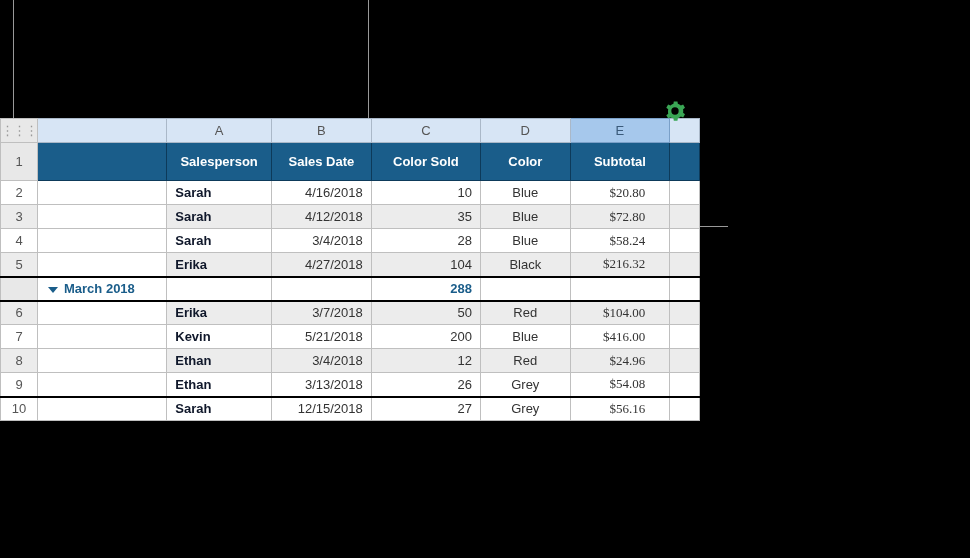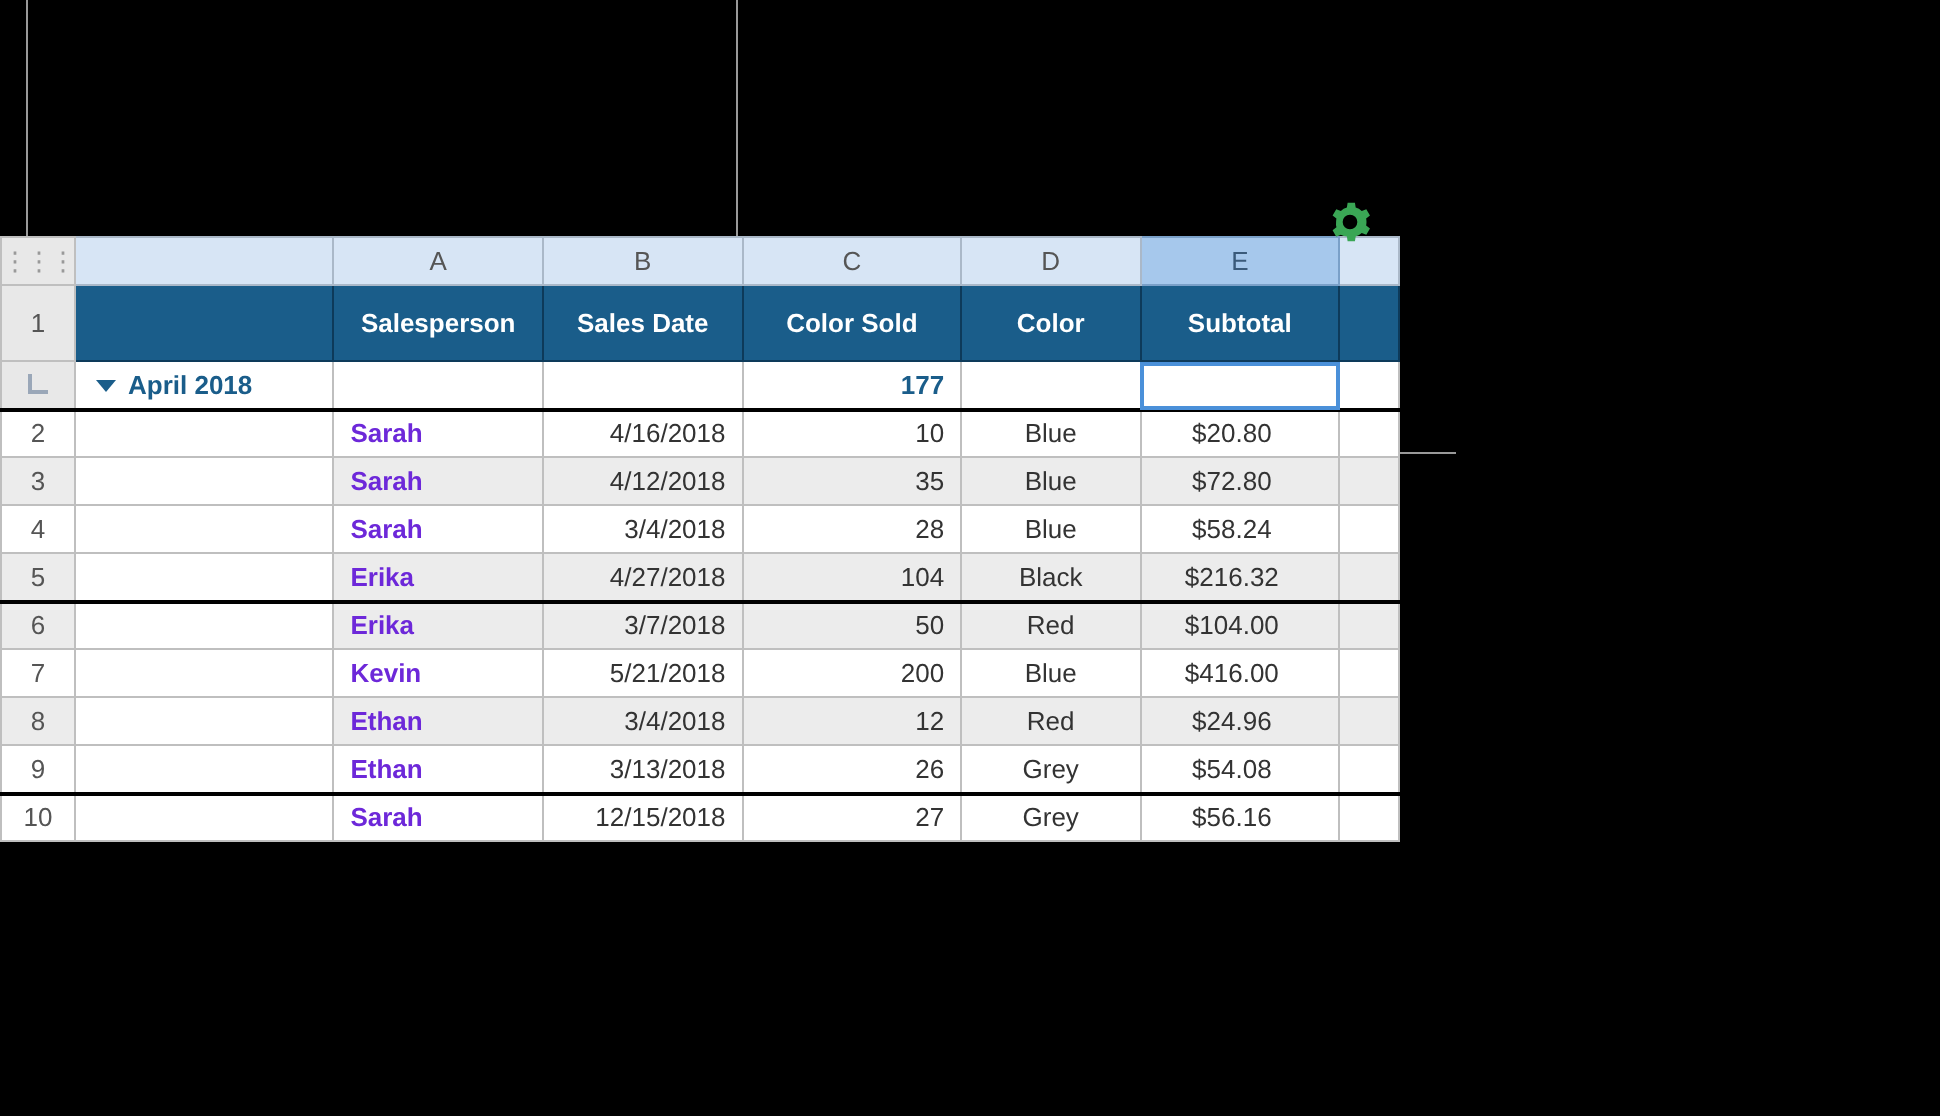--- a/index.html
+++ b/index.html
@@ -97,25 +97,25 @@
   .summary-row td.selected-cell {
     outline: 2px solid #4a90d9;
     outline-offset: -2px;
     background: #fff;
   }
   .summary-row.first-summary td { border-top: 1px solid #bfbfbf; }
 
   .data-row td { background: #fff; }
   .data-row.alt td { background: #ececec; }
   .data-row td.group-blank { background: #fff; }
-  .cell-person { color: #6d28d9; font-weight: 600; text-align: left; padding-left: 8px; }
+  .cell-person { color: #0f172a; font-weight: 600; text-align: left; padding-left: 8px; }
   .cell-date   { text-align: right; padding-right: 8px; }
   .cell-num    { text-align: right; padding-right: 8px; }
   .cell-color  { text-align: center; }
-  .cell-sub    { text-align: center; padding-right: 8px; }
+  .cell-sub    { text-align: right; padding-right: 24px; font-family: Liberation Serif, serif; }
 
   .data-row.group-end td { border-bottom: 2px solid #000; }
 
   .tri {
     display: inline-block;
     width: 0; height: 0;
     border-left: 5px solid transparent;
     border-right: 5px solid transparent;
     border-top: 6px solid #1a5d8a;
     margin-right: 6px;
@@ -177,30 +177,20 @@
     <td class="hdr first"></td>
     <td class="hdr">Salesperson</td>
     <td class="hdr">Sales Date</td>
     <td class="hdr">Color Sold</td>
     <td class="hdr">Color</td>
     <td class="hdr">Subtotal</td>
     <td class="hdr"></td>
   </tr>
 
 
-  <tr class="summary-row first-summary">
-    <td class="rownum category"><span class="corner-bracket"></span></td>
-    <td class="group-cell"><span class="tri"></span><span>April 2018</span></td>
-    <td></td>
-          <td></td>
-    <td class="sum-val">177</td>
-    <td></td>
-    <td class="selected-cell"></td>
-    <td></td>
-  </tr>
   <tr class="data-row">
     <td class="rownum">2</td>
     <td class="group-blank"></td>
     <td class="cell-person">Sarah</td>
     <td class="cell-date">4/16/2018</td>
     <td class="cell-num">10</td>
     <td class="cell-color">Blue</td>
     <td class="cell-sub">$20.80</td>
     <td></td>
   </tr>
@@ -228,20 +218,30 @@
     <td class="rownum">5</td>
     <td class="group-blank"></td>
     <td class="cell-person">Erika</td>
     <td class="cell-date">4/27/2018</td>
     <td class="cell-num">104</td>
     <td class="cell-color">Black</td>
     <td class="cell-sub">$216.32</td>
     <td></td>
   </tr>
 
+  <tr class="summary-row">
+    <td class="rownum category"></td>
+    <td class="group-cell"><span class="tri"></span><span>March 2018</span></td>
+    <td></td>
+          <td></td>
+    <td class="sum-val">288</td>
+    <td></td>
+          <td></td>
+          <td></td>
+  </tr>
   <tr class="data-row alt">
     <td class="rownum">6</td>
     <td class="group-blank"></td>
     <td class="cell-person">Erika</td>
     <td class="cell-date">3/7/2018</td>
     <td class="cell-num">50</td>
     <td class="cell-color">Red</td>
     <td class="cell-sub">$104.00</td>
     <td></td>
   </tr>

